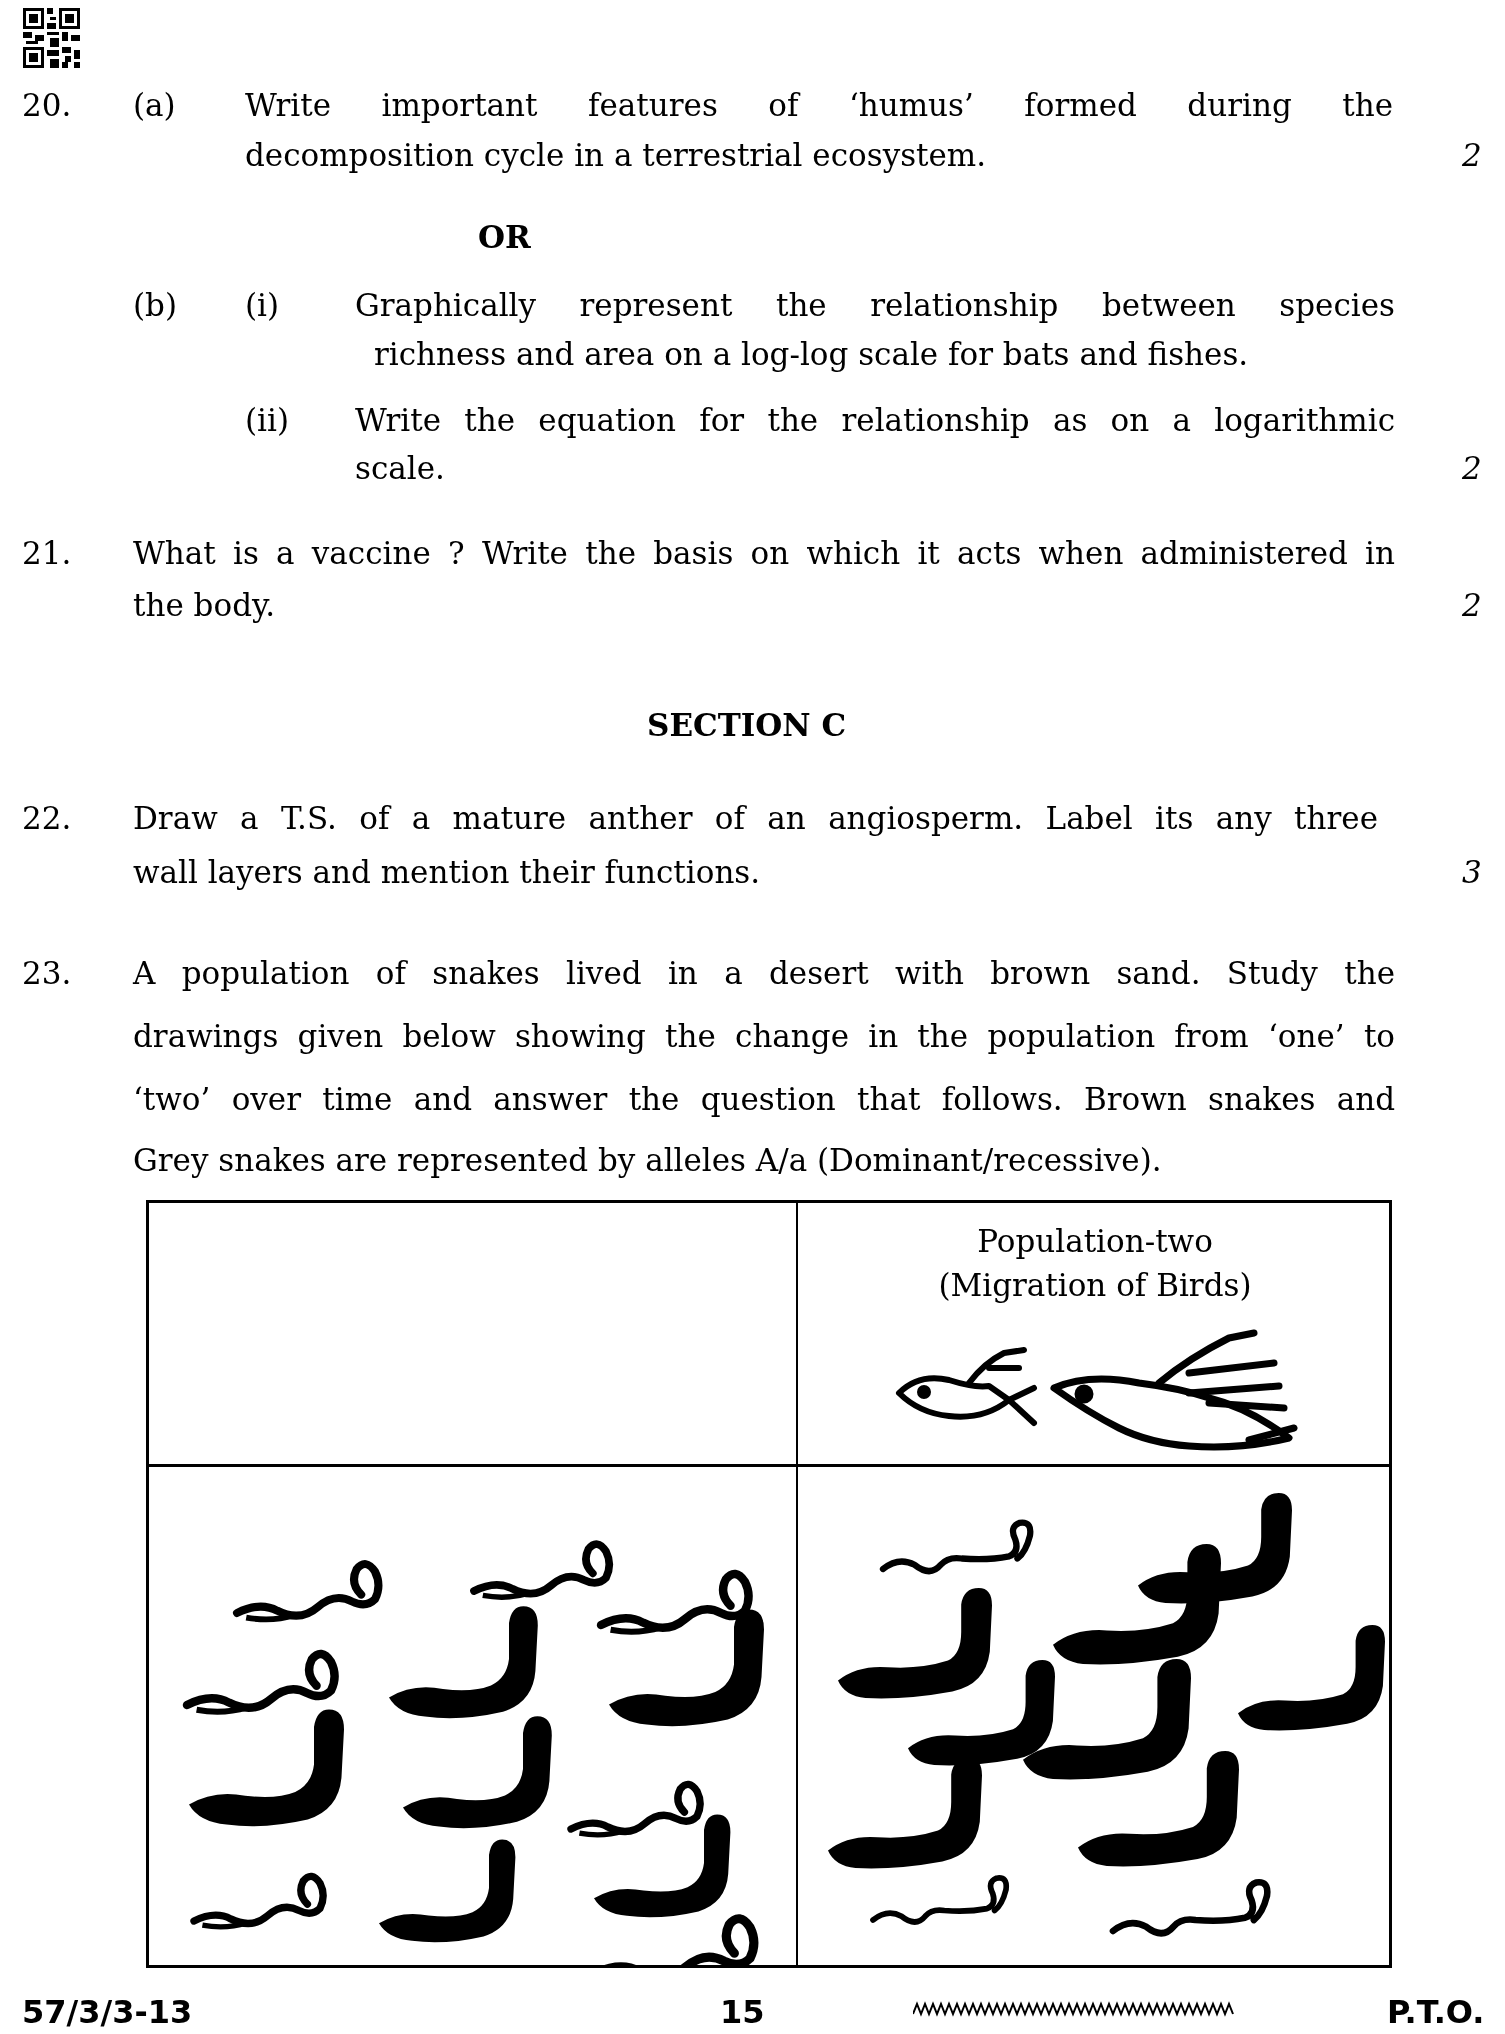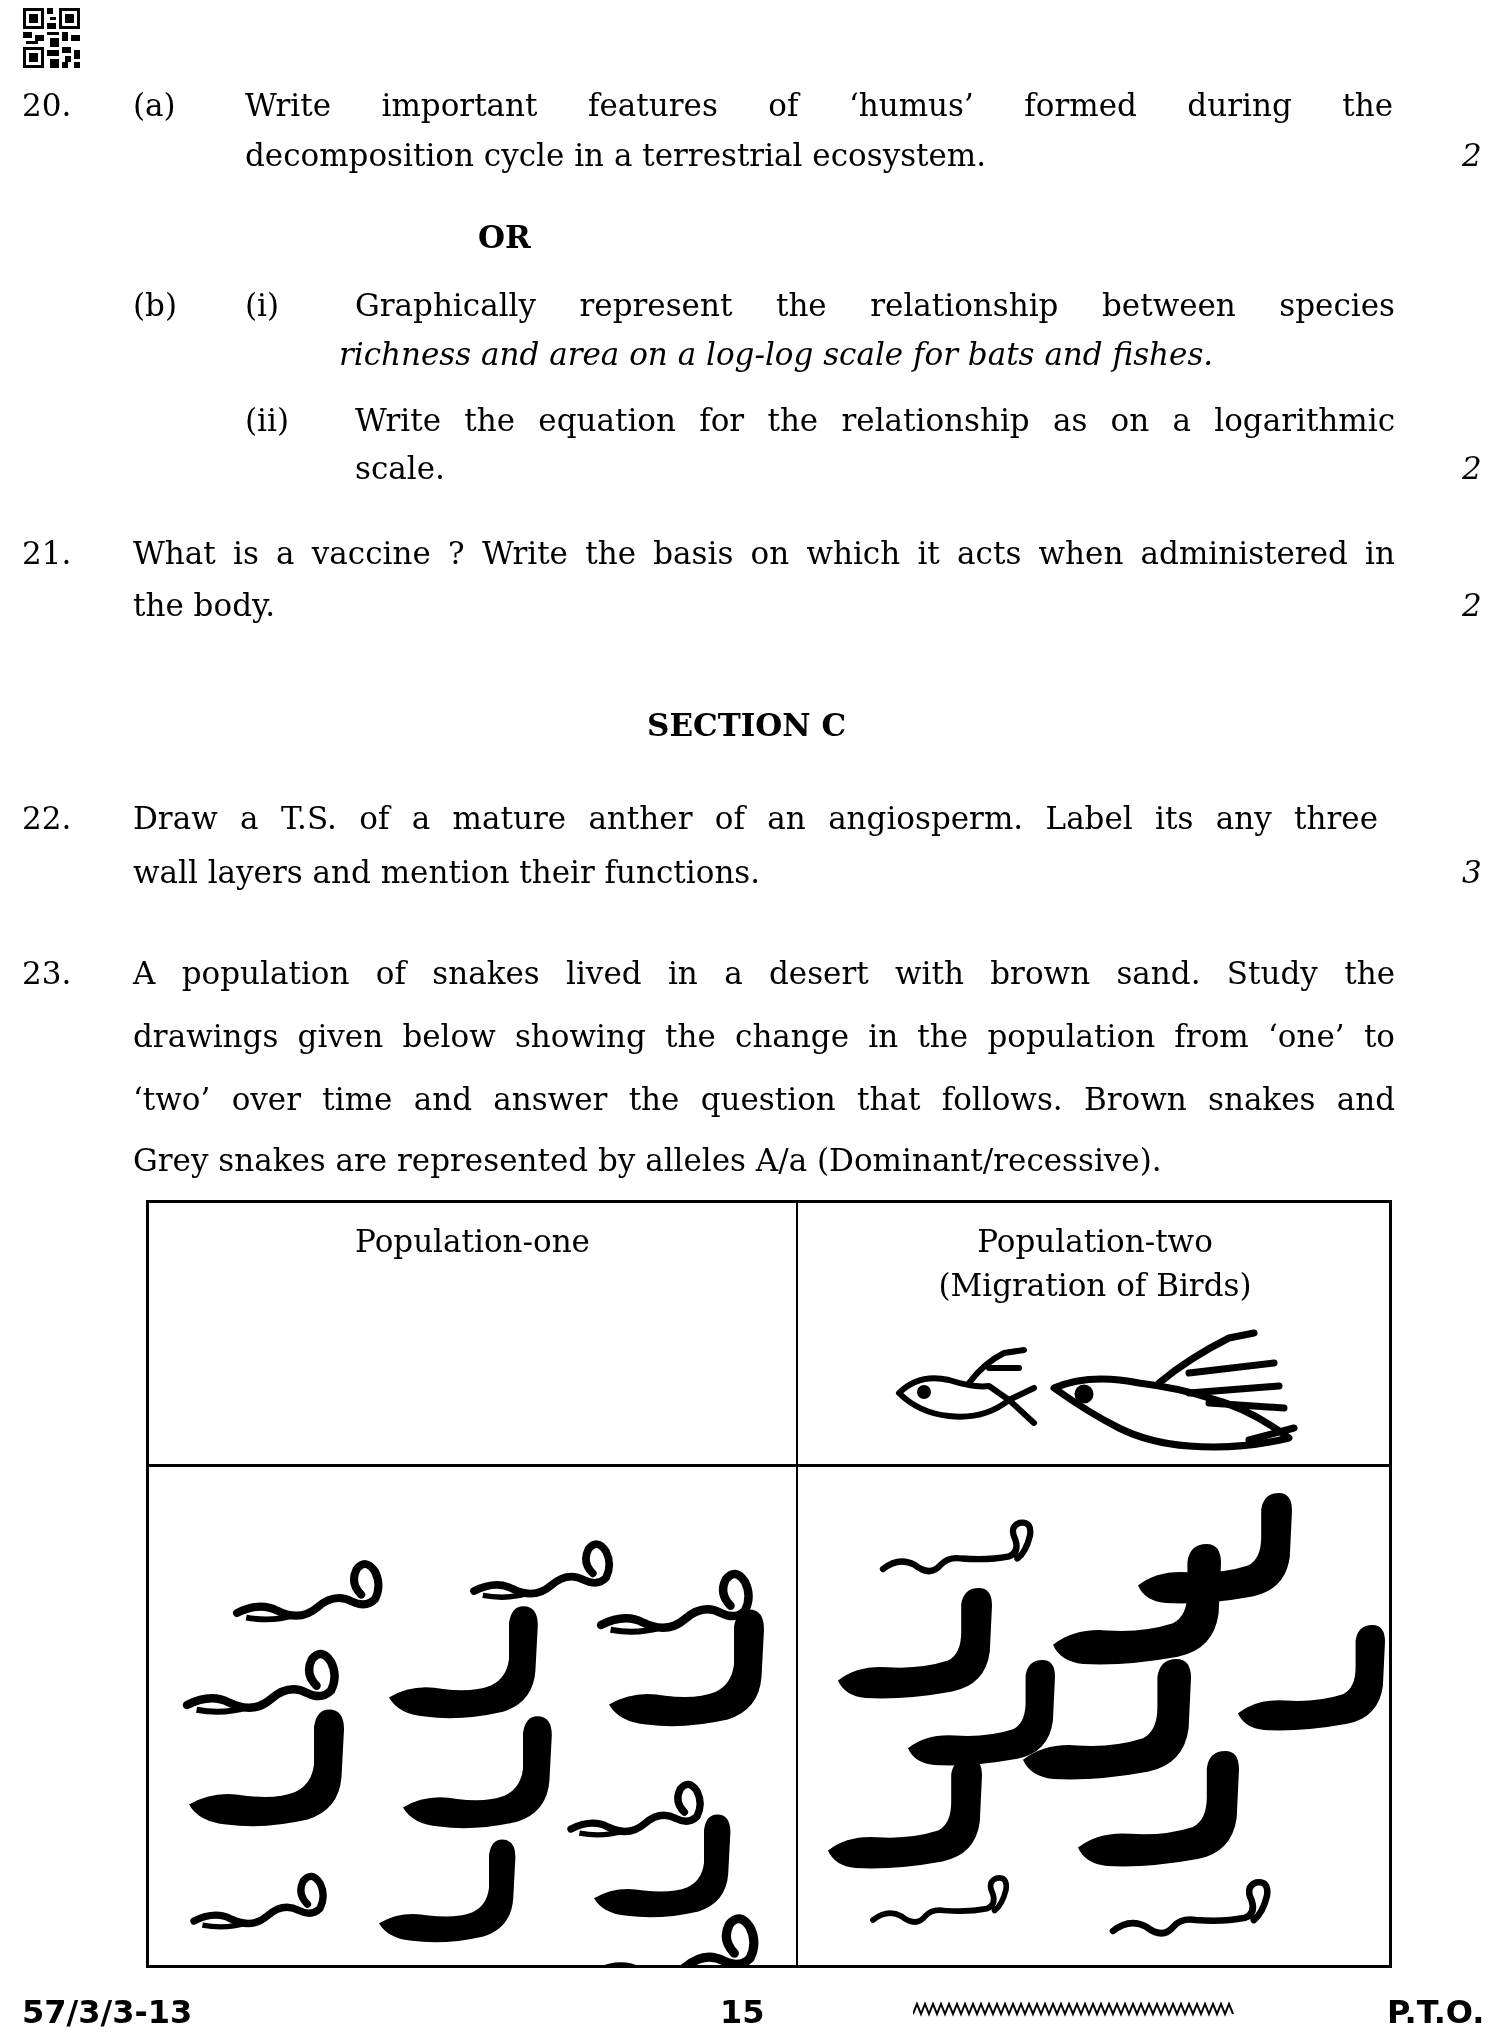--- a/index.html
+++ b/index.html
@@ -55,21 +55,21 @@
 <div class="lbl" style="left:133px; top:90px;">(a)</div>
 <div class="line just" style="left:245px; top:90px; width:1148px;">Write important features of ‘humus’ formed during the</div>
 <div class="line" style="left:245px; top:140px;">decomposition cycle in a terrestrial ecosystem.</div>
 <div class="mark" style="top:140px;">2</div>
 
 <div class="center" style="left:478px; top:222px;">OR</div>
 
 <div class="lbl" style="left:133px; top:290px;">(b)</div>
 <div class="lbl" style="left:245px; top:290px;">(i)</div>
 <div class="line just" style="left:355px; top:290px; width:1040px;">Graphically represent the relationship between species</div>
-<div class="line" style="left:339px; top:339px;font-style:italic;">richness and area on a log-log scale for bats and fishes.</div>
+<div class="line" style="left:374px; top:339px;">richness and area on a log-log scale for bats and fishes.</div>
 
 <div class="lbl" style="left:245px; top:405px;">(ii)</div>
 <div class="line just" style="left:355px; top:405px; width:1040px;">Write the equation for the relationship as on a logarithmic</div>
 <div class="line" style="left:355px; top:453px;">scale.</div>
 <div class="mark" style="top:453px;">2</div>
 
 <div class="qnum" style="left:22px; top:538px;">21.</div>
 <div class="line just" style="left:133px; top:538px; width:1262px;">What is a vaccine ? Write the basis on which it acts when administered in</div>
 <div class="line" style="left:133px; top:590px;">the body.</div>
 <div class="mark" style="top:590px;">2</div>
@@ -84,21 +84,20 @@
 <div class="qnum" style="left:22px; top:958px;">23.</div>
 <div class="line just" style="left:133px; top:958px; width:1262px;">A population of snakes lived in a desert with brown sand. Study the</div>
 <div class="line just" style="left:133px; top:1021px; width:1262px;">drawings given below showing the change in the population from ‘one’ to</div>
 <div class="line just" style="left:133px; top:1084px; width:1262px;">‘two’ over time and answer the question that follows. Brown snakes and</div>
 <div class="line" style="left:133px; top:1145px;">Grey snakes are represented by alleles A/a (Dominant/recessive).</div>
 
 <div class="table">
   <div class="vdiv"></div>
   <div class="hdiv"></div>
 
-  <div class="th" style="left:0; width:647px; top:23px;">Population-one</div>
   <div class="th" style="left:649px; width:594px; top:67px;">(Migration of Birds)</div>
   <div class="th" style="left:649px; width:594px; top:23px;">Population-two</div>
 
   <svg class="cell" style="left:740px; top:125px;" width="420" height="130" viewBox="0 0 420 130">
     <g fill="none" stroke="#000" stroke-width="6" stroke-linecap="round" stroke-linejoin="round">
 
       <path d="M10 65 Q30 45 60 52 Q85 60 100 58 L120 72 Q95 92 60 88 Q30 85 10 65 Z"></path>
       <path d="M80 55 Q95 35 115 25 L135 22"></path>
       <path d="M100 40 L130 40"></path>
       <path d="M120 72 L145 60 M120 72 L145 95"></path>

